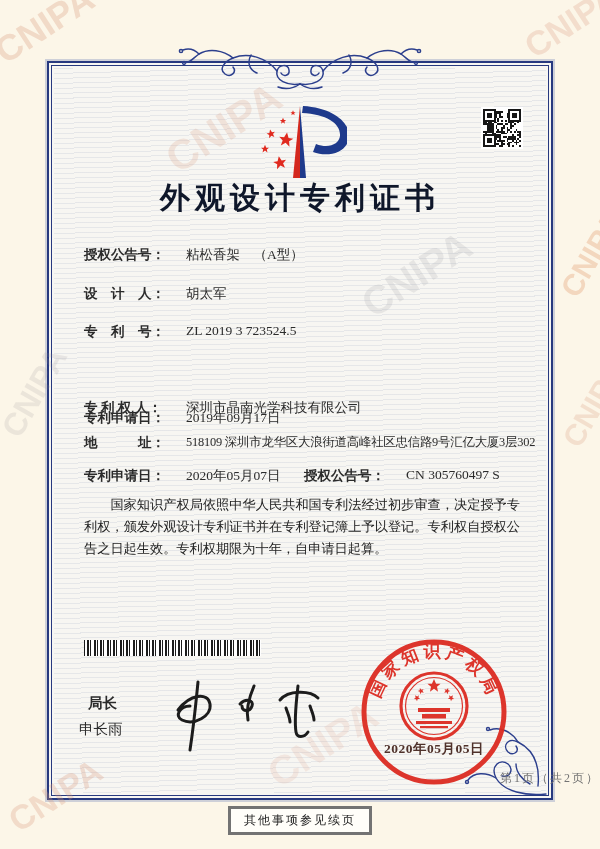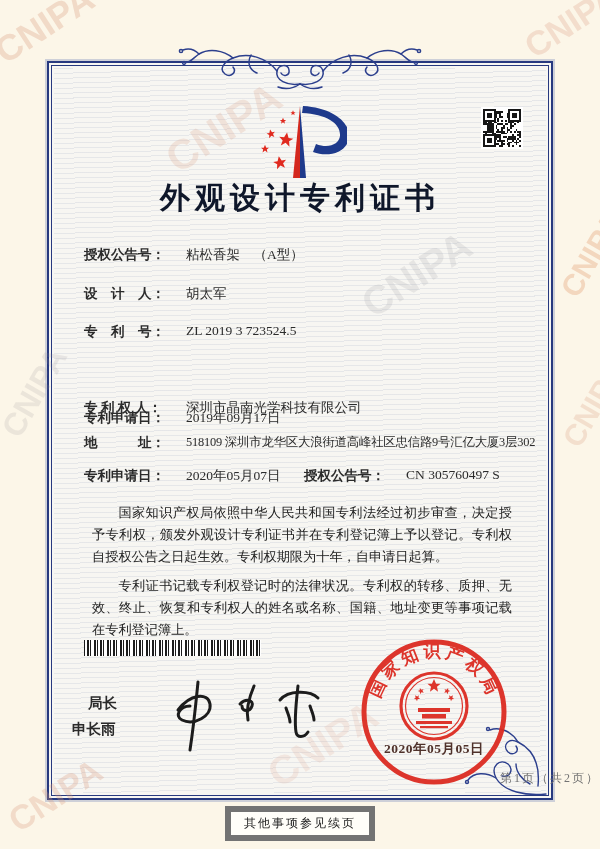--- a/index.html
+++ b/index.html
@@ -48,33 +48,33 @@
     font-size:30px;font-weight:bold;letter-spacing:5px;color:#0f172a;
   }
   .fields{position:absolute;left:84px;top:246px;width:460px;font-size:13.5px;}
   .frow{position:absolute;left:0;white-space:nowrap;}
   .flabel{display:inline-block;width:102px;font-weight:bold;vertical-align:top;}
   .fvalue{display:inline-block;vertical-align:top;}
   .fvalue.addr{font-size:12.4px;letter-spacing:-0.2px;}
   .fvalue.w118{width:118px;}
   .flabel.auto{width:auto;margin-right:21px;}
   .paras{position:absolute;left:84px;top:494px;width:436px;font-size:13.2px;line-height:21.8px;text-align:justify;color:#222;}
-  .paras p{margin:8px;text-indent:2em;}
+  .paras p{margin:0;text-indent:2em;}
   .barcode{
     position:absolute;left:84px;top:640px;width:177px;height:16px;
     background:repeating-linear-gradient(90deg,#1c1c1c 0 1px,#fff 1px 3px,#1c1c1c 3px 5px,#fff 5px 6px,#1c1c1c 6px 7px,#fff 7px 10px,#1c1c1c 10px 12px,#fff 12px 13px);
   }
   .sig-title{position:absolute;left:88px;top:694px;font-size:14.5px;font-weight:bold;}
-  .sig-name{position:absolute;left:72px;top:720px;font-size:14.5px;font-weight:bold;}
+  .sig-name{position:absolute;left:79px;top:720px;font-size:14.5px;font-weight:normal;}
   .signature{position:absolute;left:160px;top:676px;}
   .seal{position:absolute;left:358px;top:636px;opacity:.94;}
   .page-num{position:absolute;left:0;top:770px;width:100%;text-align:right;font-size:12px;letter-spacing:2px;color:#737373;}
   .cont-box{
     position:absolute;left:50%;top:806px;transform:translateX(-50%);
-    background:#fffef9;border:6px solid #737373;padding:3px 13px;
+    background:#fffef9;border:3px solid #737373;padding:3px 13px;
     font-size:12px;letter-spacing:2px;color:#222;white-space:nowrap;
   }
 </style>
 </head>
 <body>
 
 <div class="page">
 
   <div class="frame">
     <div class="frame-waves"></div>
@@ -606,21 +606,20 @@
       <div class="frow" style="top:188px;">
         <span class="flabel">地　　　址：</span><span class="fvalue addr">518109 深圳市龙华区大浪街道高峰社区忠信路9号汇亿大厦3层302</span>
       </div>
       <div class="frow" style="top:221px;">
         <span class="flabel">专利申请日：</span><span class="fvalue w118">2020年05月07日</span><span class="flabel auto">授权公告号：</span><span class="fvalue">CN 305760497 S</span>
       </div>
     </div>
 
     <div class="paras">
       <p>国家知识产权局依照中华人民共和国专利法经过初步审查，决定授予专利权，颁发外观设计专利证书并在专利登记簿上予以登记。专利权自授权公告之日起生效。专利权期限为十年，自申请日起算。</p>
-      <p>专利证书记载专利权登记时的法律状况。专利权的转移、质押、无效、终止、恢复和专利权人的姓名或名称、国籍、地址变更等事项记载在专利登记簿上。</p>
     </div>
 
     <div class="barcode"></div>
 
     <div class="sig-title">局长</div>
     <div class="sig-name">申长雨</div>
 
     <svg class="signature" width="185" height="78" viewBox="0 0 185 78">
       <g fill="none" stroke="#1c1c1c" stroke-width="3" stroke-linecap="round" stroke-linejoin="round">
         <path d="M18,34 C30,18 48,16 50,28 C52,40 34,50 22,44 C14,40 20,30 30,30"></path>

